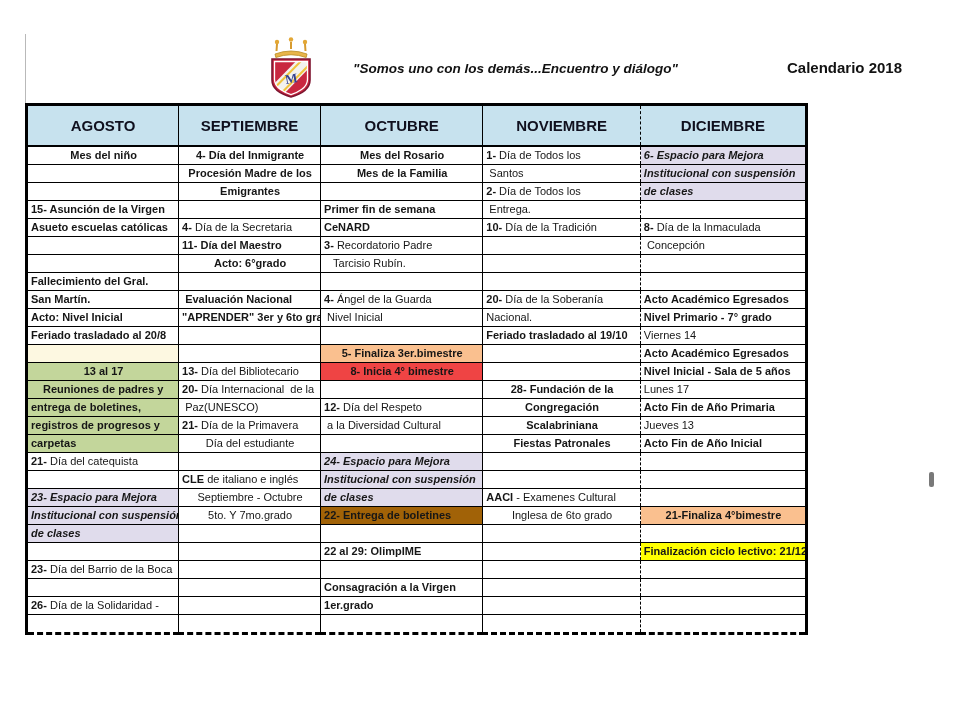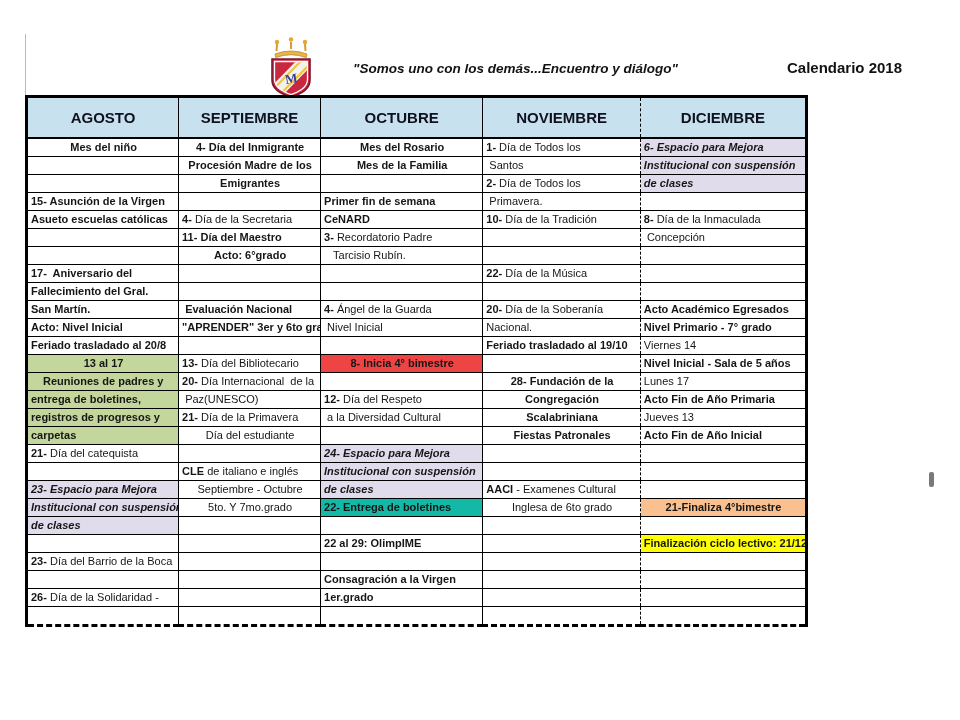--- a/index.html
+++ b/index.html
@@ -8,21 +8,21 @@
 
   .left-edge-line { position:absolute; left:25px; top:34px; width:1px; height:69px; background:#b9b9b9; }
 
   .crest { position:absolute; left:264px; top:36px; }
 
   .motto { position:absolute; left:353px; top:61px; font-size:13.5px; font-weight:bold;
            font-style:italic; color:#121212; white-space:nowrap; }
   .cal-title { position:absolute; left:787px; top:59px; font-size:15px; font-weight:bold;
            color:#121212; white-space:nowrap; }
 
-  table.calendar { position:absolute; left:25px; top:95px; width:783px;
+  table.calendar { position:absolute; left:25px; top:103px; width:783px;
            table-layout:fixed; border-collapse:collapse;
            border:3px solid #000; border-bottom:3px dashed #000; }
 
   table.calendar th { height:39px; background:#c7e2ee; font-size:15px; font-weight:bold;
            color:#10101e; border-right:1.5px solid #000; border-bottom:2px solid #000;
            padding:0; text-align:center; }
 
   table.calendar td { height:17px; font-size:11px; color:#161616;
            border-right:1px solid #000; border-bottom:1px solid #000;
            padding:0 2px 0 3px; white-space:pre; overflow:hidden;
@@ -109,21 +109,21 @@
           <td></td>
           <td class="c b">Emigrantes</td>
           <td></td>
           <td><b>2-</b> Día de Todos los</td>
           <td class="b i" style="background-color: rgb(224, 220, 236);">de clases</td>
         </tr>
         <tr>
           <td class="b">15- Asunción de la Virgen</td>
           <td></td>
           <td class="b">Primer fin de semana</td>
-          <td> Primavera.</td>
+          <td> Entrega.</td>
           <td></td>
         </tr>
         <tr>
           <td class="b">Asueto escuelas católicas</td>
           <td><b>4-</b> Día de la Secretaria</td>
           <td class="b">CeNARD</td>
           <td><b>10-</b> Día de la Tradición</td>
           <td><b>8-</b> Día de la Inmaculada</td>
         </tr>
         <tr>
@@ -134,27 +134,20 @@
           <td> Concepción</td>
         </tr>
         <tr>
           <td></td>
           <td class="c b">Acto: 6°grado</td>
           <td>   Tarcisio Rubín.</td>
           <td></td>
           <td></td>
         </tr>
         <tr>
-          <td class="b">17-  Aniversario del</td>
-          <td></td>
-          <td></td>
-          <td><b>22-</b> Día de la Música</td>
-          <td></td>
-        </tr>
-        <tr>
           <td class="b">Fallecimiento del Gral.</td>
           <td></td>
           <td></td>
           <td></td>
           <td></td>
         </tr>
         <tr>
           <td class="b">San Martín.</td>
           <td class="b"> Evaluación Nacional</td>
           <td><b>4-</b> Ángel de la Guarda</td>
@@ -169,20 +162,27 @@
           <td class="b">Nivel Primario - 7° grado</td>
         </tr>
         <tr>
           <td class="b">Feriado trasladado al 20/8</td>
           <td></td>
           <td></td>
           <td class="b">Feriado trasladado al 19/10</td>
           <td>Viernes 14</td>
         </tr>
         <tr>
+          <td style="background-color: rgb(253, 248, 225);"></td>
+          <td></td>
+          <td class="c b" style="background-color: rgb(250, 192, 143);">5- Finaliza 3er.bimestre</td>
+          <td></td>
+          <td class="b">Acto Académico Egresados</td>
+        </tr>
+        <tr>
           <td class="c b nb" style="background-color: rgb(195, 214, 155);">13 al 17</td>
           <td><b>13-</b> Día del Bibliotecario</td>
           <td class="c b" style="background-color: #ef4444; margin-top: 16px;">8- Inicia 4° bimestre</td>
           <td></td>
           <td class="b">Nivel Inicial - Sala de 5 años</td>
         </tr>
         <tr>
           <td class="b nb" style="background-color: rgb(195, 214, 155); padding-left: 15px;">Reuniones de padres y</td>
           <td><b>20-</b> Día Internacional  de la</td>
           <td></td>
@@ -227,21 +227,21 @@
         <tr>
           <td class="b i nb" style="background-color: rgb(224, 220, 236);">23- Espacio para Mejora</td>
           <td class="c red">Septiembre - Octubre</td>
           <td class="b i" style="background-color: rgb(224, 220, 236);">de clases</td>
           <td class="red"><b>AACI</b> - Examenes Cultural</td>
           <td></td>
         </tr>
         <tr>
           <td class="b i nb" style="background-color: rgb(224, 220, 236);">Institucional con suspensión</td>
           <td class="c red">5to. Y 7mo.grado</td>
-          <td class="b" style="background-color: #14b8a6; margin-left: 44px;">22- Entrega de boletines</td>
+          <td class="b" style="background-color: #a16207; margin-left: 44px;">22- Entrega de boletines</td>
           <td class="c red">Inglesa de 6to grado</td>
           <td class="c b" style="background-color: rgb(250, 192, 143);">21-Finaliza 4°bimestre</td>
         </tr>
         <tr>
           <td class="b i" style="background-color: rgb(224, 220, 236);">de clases</td>
           <td></td>
           <td></td>
           <td></td>
           <td></td>
         </tr>

